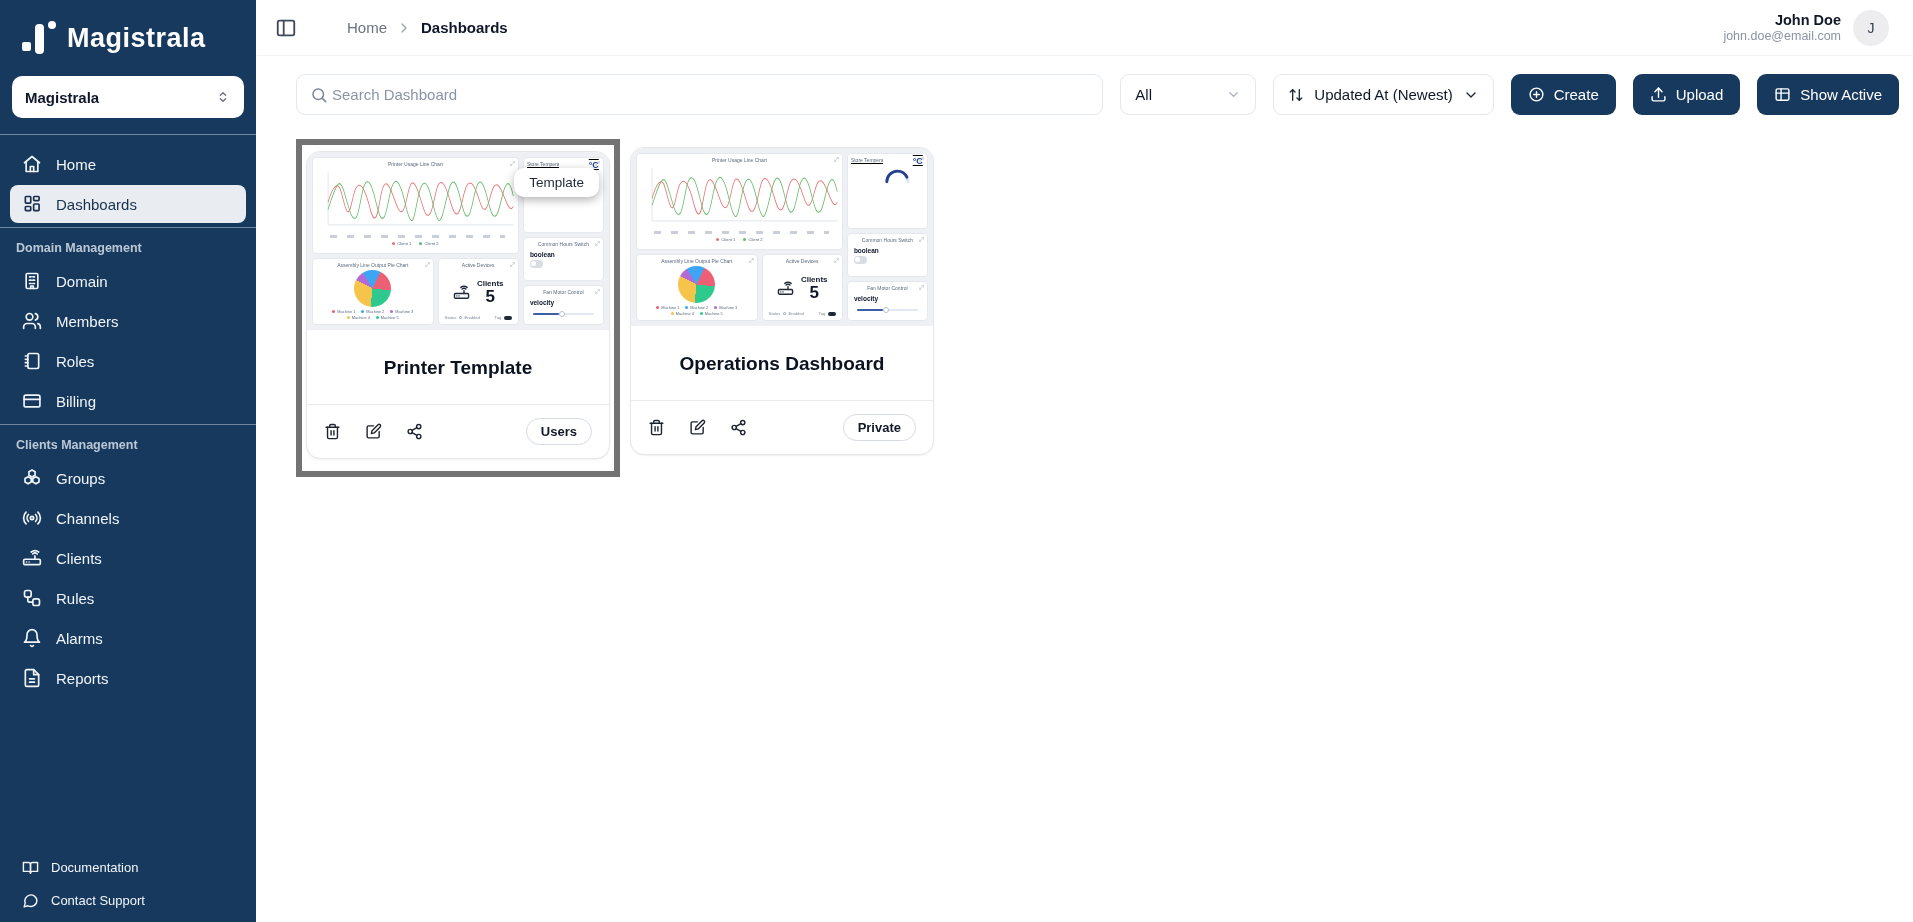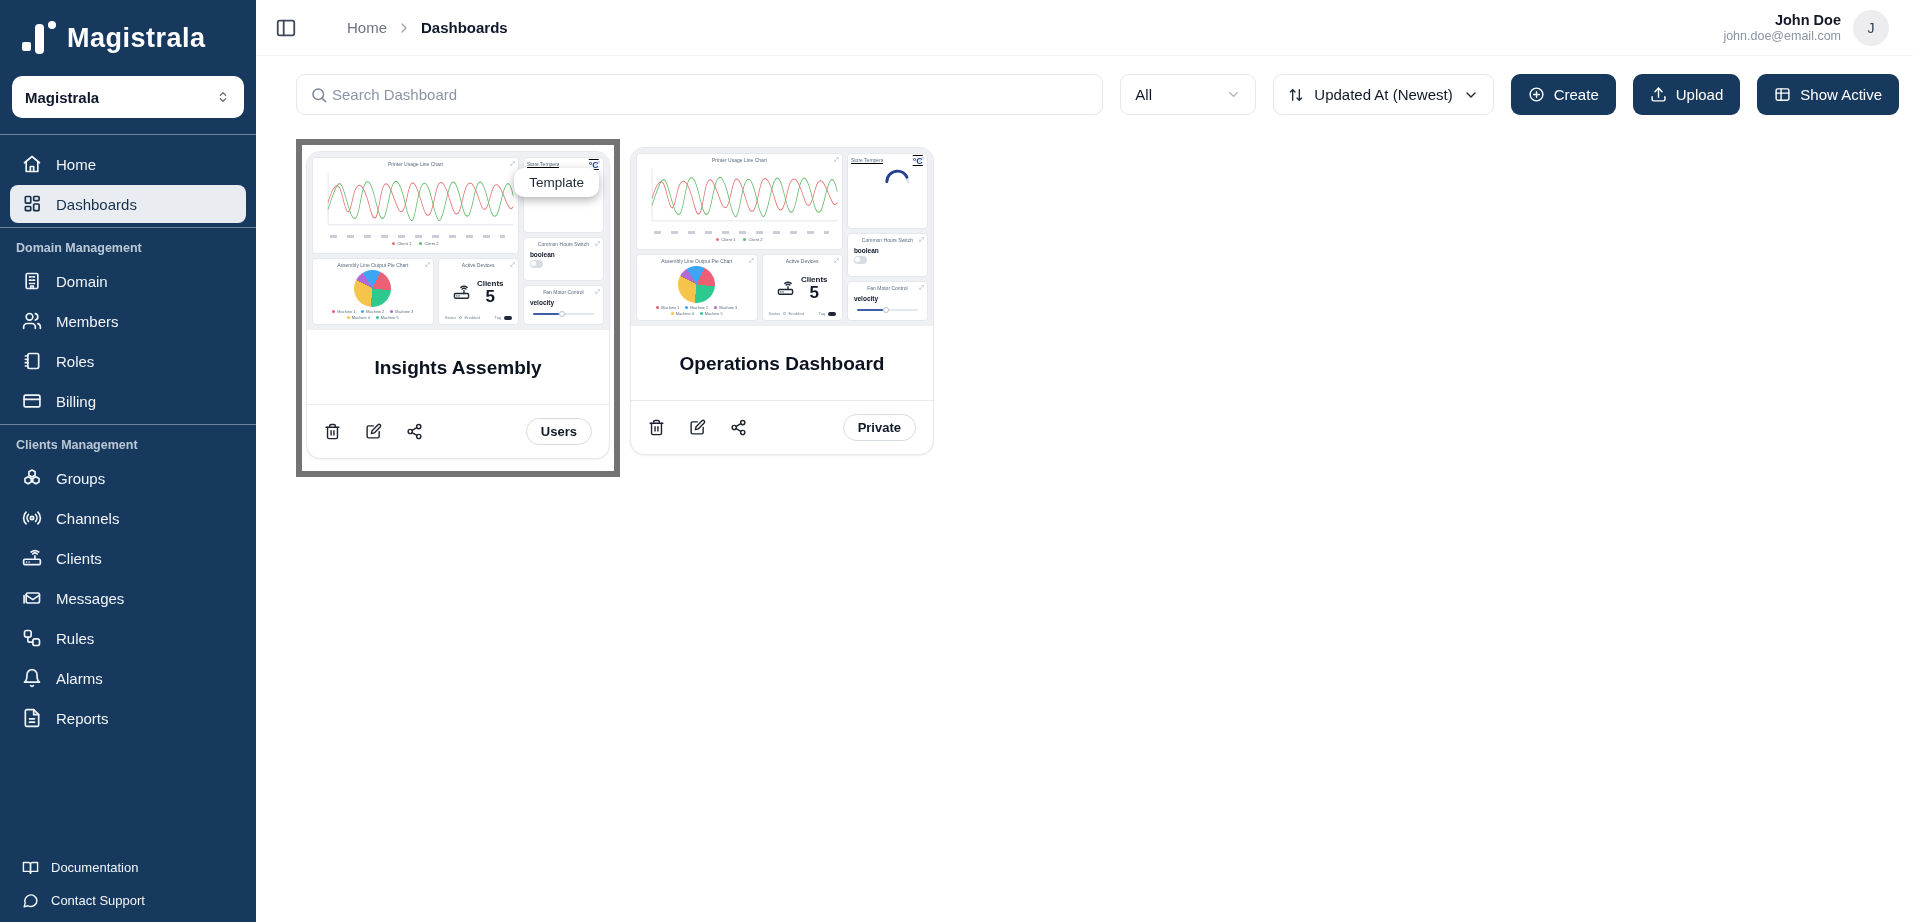--- a/index.html
+++ b/index.html
@@ -217,28 +217,20 @@
         <svg viewBox="0 0 24 24">
             <rect x="2" y="13.5" width="20" height="6.5" rx="1.5"></rect>
             <path d="M5.5 16.8h.01M8.5 16.8h.01M15.5 13.5V9.5"></path>
             <path d="M12.8 7.2a4 4 0 0 1 5.4 0"></path>
             <path d="M11 4.8a7.5 7.5 0 0 1 9 0"></path>
           </svg>
         <span>Clients</span>
       </div>
       <div class="sb-item">
         <svg viewBox="0 0 24 24">
-            <rect x="5" y="6" width="16" height="12" rx="2"></rect>
-            <path d="m5 8.5 8 5.5 8-5.5"></path>
-            <path d="M2.5 9v9"></path>
-          </svg>
-        <span>Messages</span>
-      </div>
-      <div class="sb-item">
-        <svg viewBox="0 0 24 24">
             <rect x="3" y="3" width="8" height="8" rx="2.5"></rect>
             <path d="M7 11v4a2 2 0 0 0 2 2h4"></path>
             <rect x="13" y="13" width="8" height="8" rx="2.5"></rect>
           </svg>
         <span>Rules</span>
       </div>
       <div class="sb-item">
         <svg viewBox="0 0 24 24">
             <path d="M6 8a6 6 0 0 1 12 0c0 7 3 9 3 9H3s3-2 3-9"></path>
             <path d="M10.3 21a1.9 1.9 0 0 0 3.4 0"></path>
@@ -469,21 +461,21 @@
                       </svg>
         <div class="bool-label">velocity</div>
         <div class="mini-slider">
                         <div class="ms-fill"></div>
                         <i class="ms-thumb"></i>
                       </div>
       </div>
     </div>
   </div>
 </div>
-            <div class="card-title">Insights Assembly</div>
+            <div class="card-title">Printer Template</div>
             <div class="card-footer">
               <span class="icon-btn">
                   <svg viewBox="0 0 24 24">
                     <path d="M3 6h18"></path>
                     <path d="M8 6V4a2 2 0 0 1 2-2h4a2 2 0 0 1 2 2v2"></path>
                     <path d="M19 6v14a2 2 0 0 1-2 2H7a2 2 0 0 1-2-2V6"></path>
                     <path d="M10 11v6M14 11v6"></path>
                   </svg>
                 </span>
               <span class="icon-btn">

